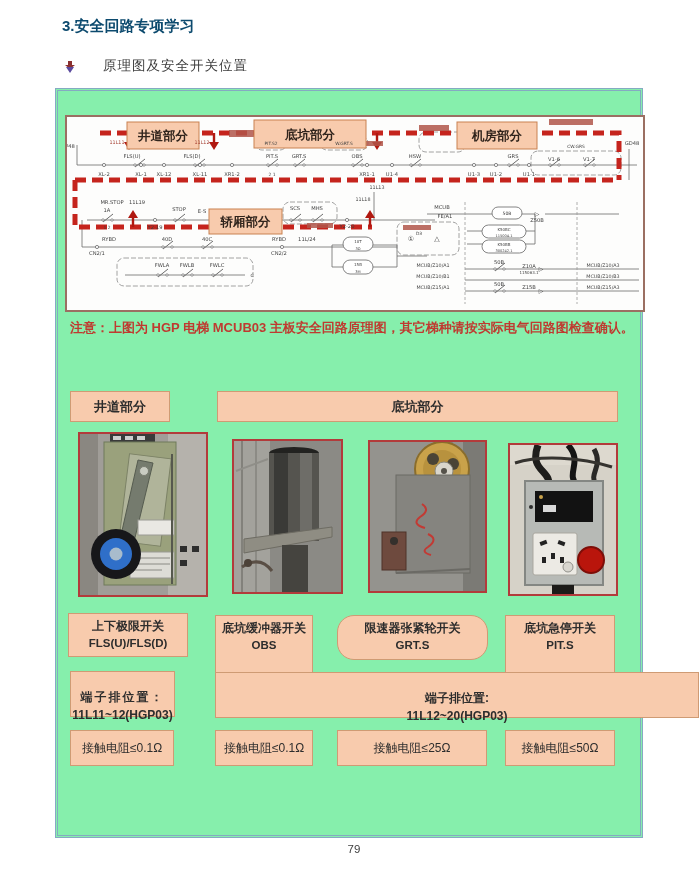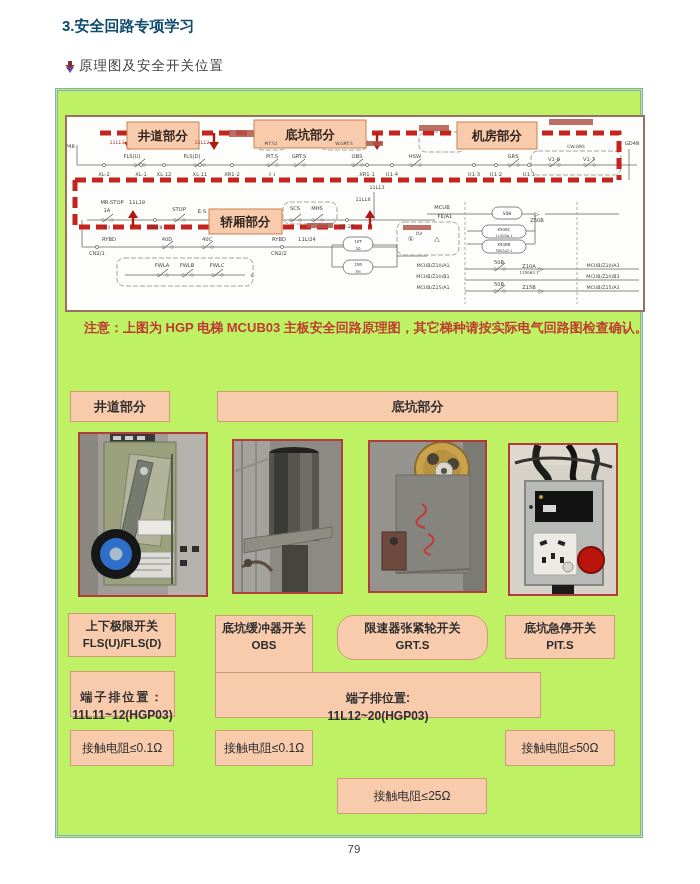--- a/index.html
+++ b/index.html
@@ -1,23 +1,23 @@
 <!DOCTYPE html>
 <html><head>
 <meta charset="utf-8">
 <style>
   html,body{margin:0;padding:0;background:#ffffff;}
   body{width:700px;height:884px;position:relative;font-family:"Liberation Sans","DejaVu Sans",sans-serif;overflow:hidden;}
   .title{position:absolute;left:62px;top:17px;font-size:15px;font-weight:bold;color:#0c4a6e;}
-  .bullet-row{position:absolute;left:63px;top:57px;display:flex;align-items:center;gap:2px;}
+  .bullet-row{position:absolute;left:63px;top:57px;display:flex;align-items:center;gap:26px;}
   .bullet-row .txt{font-size:13.5px;color:#3c3c3c;letter-spacing:1px;}
-  .frame{position:absolute;left:55px;top:88px;width:588px;height:750px;border:3px double #85aac2;box-sizing:border-box;background:#bef264;}
+  .frame{position:absolute;left:55px;top:88px;width:588px;height:750px;border:3px double #85aac2;box-sizing:border-box;background:#86efac;}
   .diagram{position:absolute;left:7px;top:24px;width:576px;height:193px;border:2px solid #9b6f62;box-sizing:content-box;background:#fdfdfc;}
   .diagram svg{display:block;width:576px;height:193px;}
-  .note{position:absolute;left:26px;top:228px;width:572px;font-size:13px;font-weight:600;color:#bf3a30;white-space:nowrap;}
+  .note{position:absolute;left:12px;top:228px;width:572px;font-size:13px;font-weight:600;color:#bf3a30;white-space:nowrap;}
   .peach{position:absolute;background:#F8CBAD;border:1px solid #cf9b74;box-sizing:border-box;text-align:center;color:#2d2d2d;}
   .hdr{font-size:13px;font-weight:bold;line-height:29px;}
   .cap{font-size:12px;font-weight:bold;padding-top:4px;line-height:17px;}
   .cap .code{font-size:11.5px;}
   .term{font-size:12px;font-weight:bold;padding-top:16px;line-height:18px;}
   .res{font-size:12px;font-weight:normal;line-height:34px;}
   .photo{position:absolute;border:2px solid #b23b3b;box-sizing:border-box;overflow:hidden;background:#999;}
   .photo svg{display:block;}
   .pagenum{position:absolute;left:8px;right:0;top:843px;text-align:center;font-size:11.5px;color:#3f3f3f;}
 </style>
@@ -350,46 +350,46 @@
       <rect x="48" y="96" width="7" height="4" fill="#222" transform="rotate(20 51 98)"></rect>
       <rect x="32" y="112" width="4" height="6" fill="#222"></rect>
       <rect x="41" y="108" width="4" height="6" fill="#222"></rect>
       <rect x="50" y="112" width="4" height="6" fill="#222"></rect>
       <circle cx="58" cy="122" r="5" fill="#d8d6cf" stroke="#91908a"></circle>
       <circle cx="81" cy="115" r="13" fill="#b9150c" stroke="#7e0e08" stroke-width="2"></circle>
       <rect x="42" y="140" width="22" height="9" fill="#1c1b19"></rect>
     </svg>
   </div>
 
-  <div class="peach cap" style="left:10px;top:522px;width:108px;height:44px;">
+  <div class="peach cap" style="left:10px;top:522px;width:120px;height:44px;">
     <div>上下极限开关</div>
     <div class="code">FLS(U)/FLS(D)</div>
   </div>
   <div class="peach cap" style="left:157px;top:524px;width:98px;height:58px;">
     <div>底坑缓冲器开关</div>
     <div class="code">OBS</div>
   </div>
   <div class="peach cap" style="left:279px;top:524px;width:151px;height:45px;border-radius:17px;">
     <div>限速器张紧轮开关</div>
     <div class="code">GRT.S</div>
   </div>
-  <div class="peach cap" style="left:447px;top:524px;width:110px;height:44px;">
+  <div class="peach cap" style="left:447px;top:524px;width:110px;height:58px;">
     <div>底坑急停开关</div>
     <div class="code">PIT.S</div>
   </div>
 
   <div class="peach term" style="left:12px;top:580px;width:105px;height:46px;letter-spacing:2px;">
     <div>端子排位置：</div>
     <div style="letter-spacing:0;">11L11~12(HGP03)</div>
   </div>
-  <div class="peach term" style="left:157px;top:581px;width:326px;height:46px;">
+  <div class="peach term" style="left:157px;top:581px;width:484px;height:46px;">
     <div>端子排位置:</div>
     <div>11L12~20(HGP03)</div>
   </div>
 
   <div class="peach res" style="left:12px;top:639px;width:104px;height:36px;">接触电阻≤0.1Ω</div>
   <div class="peach res" style="left:157px;top:639px;width:98px;height:36px;">接触电阻≤0.1Ω</div>
-  <div class="peach res" style="left:279px;top:639px;width:150px;height:36px;margin-top:48px;">接触电阻≤25Ω</div>
+  <div class="peach res" style="left:279px;top:639px;width:150px;height:36px;">接触电阻≤25Ω</div>
   <div class="peach res" style="left:447px;top:639px;width:110px;height:36px;">接触电阻≤50Ω</div>
 
 </div>
 
 <div class="pagenum">79</div>
 
 </body></html>

